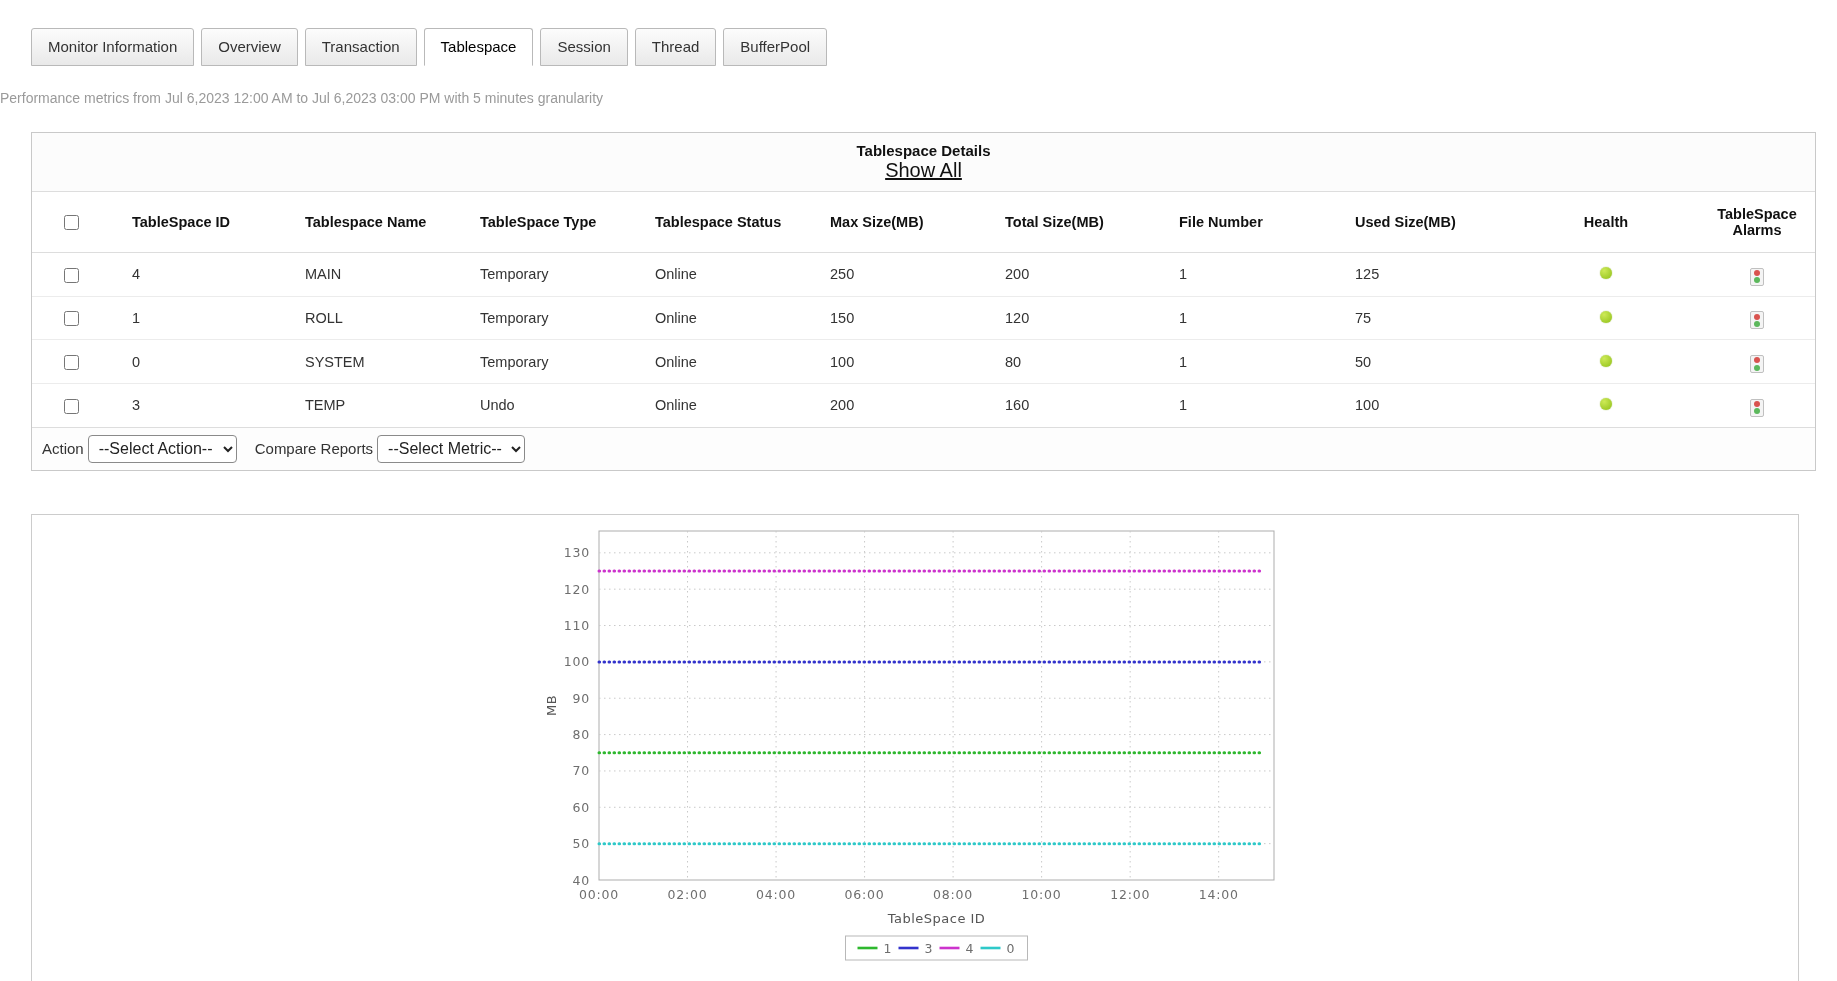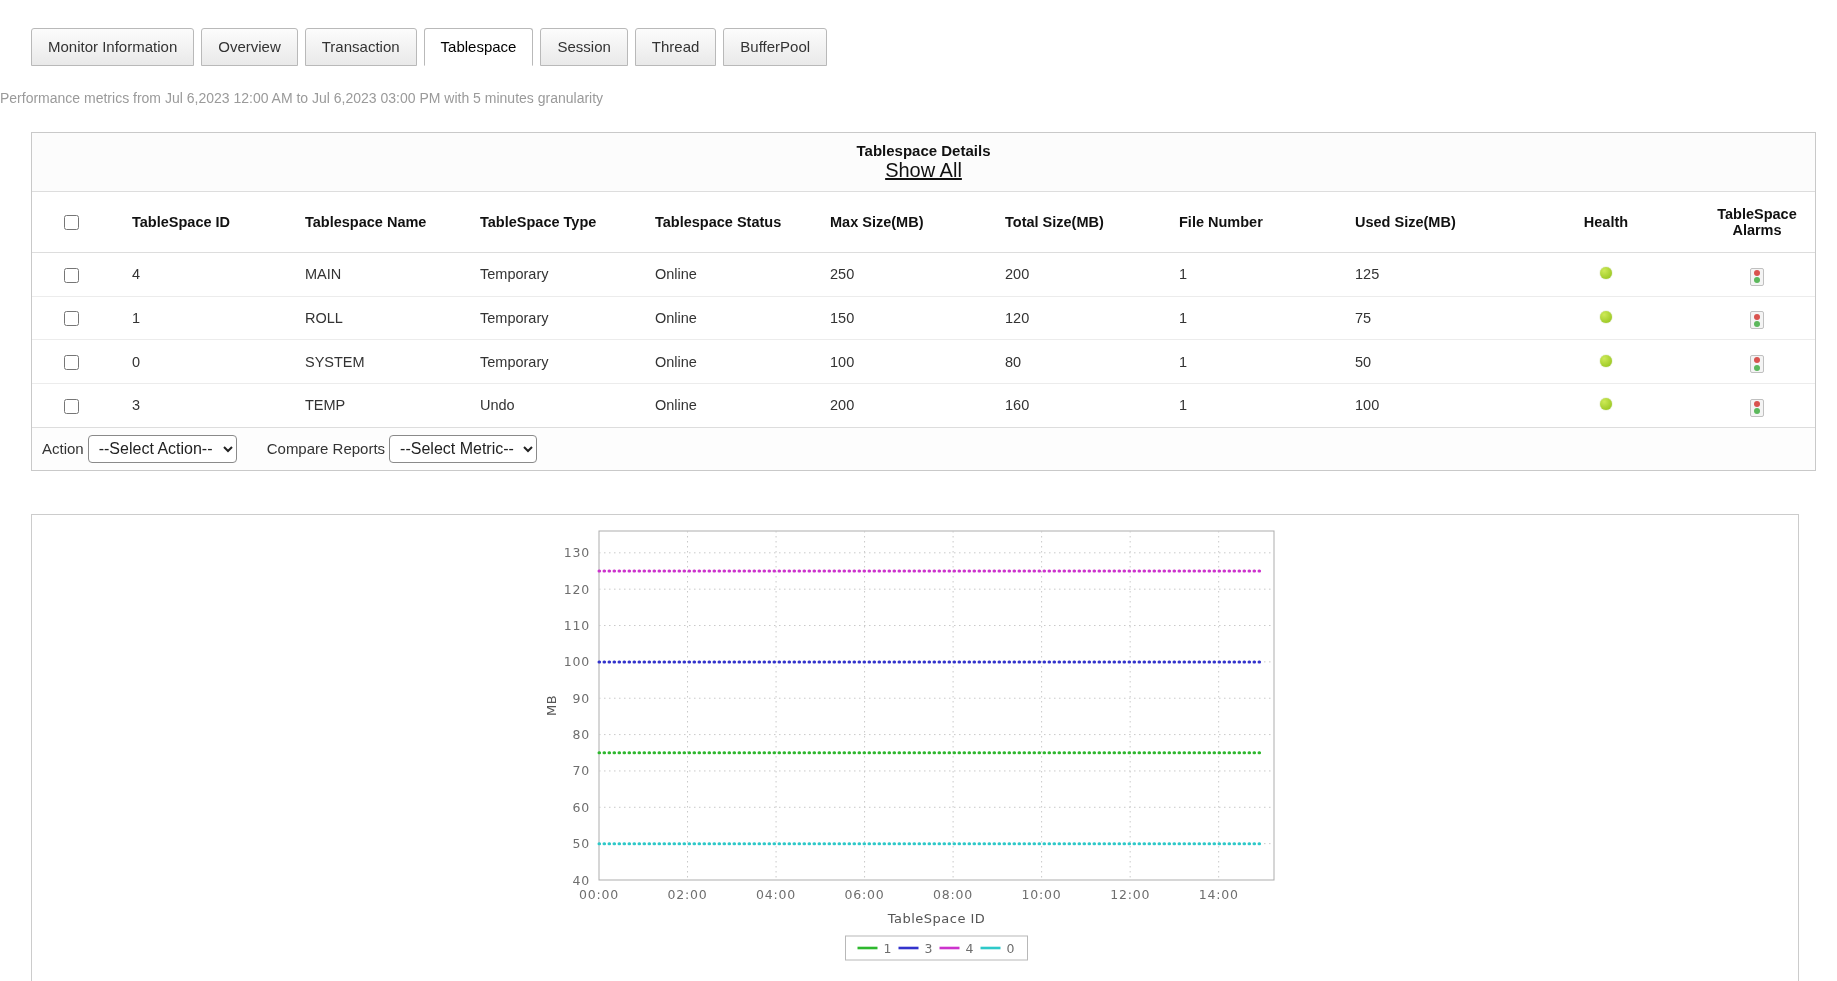--- a/index.html
+++ b/index.html
@@ -88,21 +88,21 @@
   .alarm-icon .ad.red { background: #d9534f; }
   .alarm-icon .ad.green { background: #5cb85c; }
 
   .action-bar {
     display: flex; align-items: center; gap: 4px;
     padding: 7px 10px;
     border-top: 1px solid #ddd;
     background: #fdfdfd;
   }
   .action-bar .label { font-size: 15px; color: #333; }
-  .action-bar .label.compare { margin-left: 26px; }
+  .action-bar .label.compare { margin-left: 14px; }
   .action-bar select {
     font-family: "Liberation Sans", sans-serif;
     font-size: 16px; color: #222;
     height: 28px; padding: 2px 6px;
     border: 1px solid #8a8a8a; border-radius: 4px;
     background: #fff;
   }
 
   
   .chart-panel {

